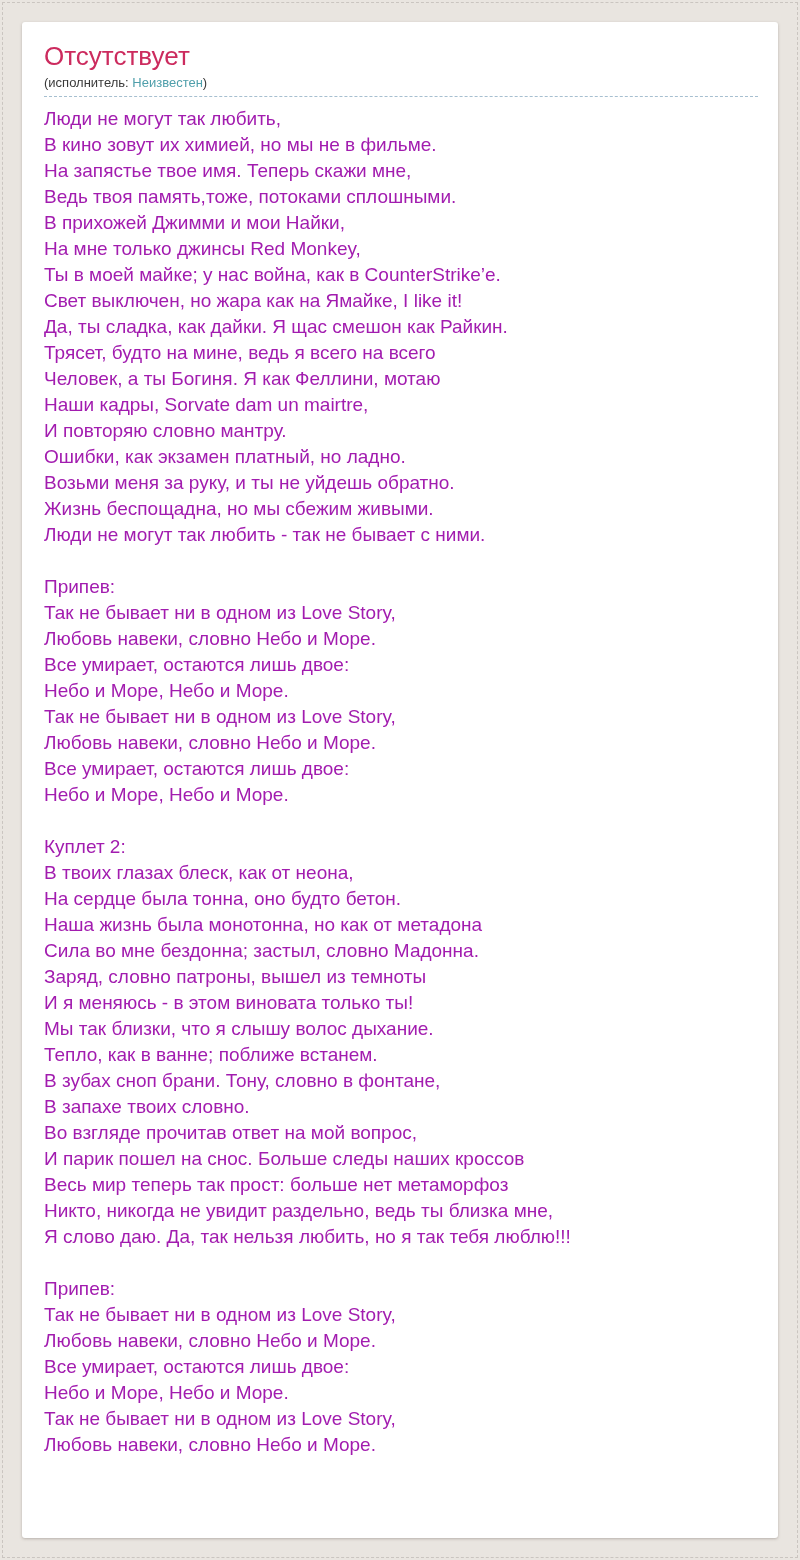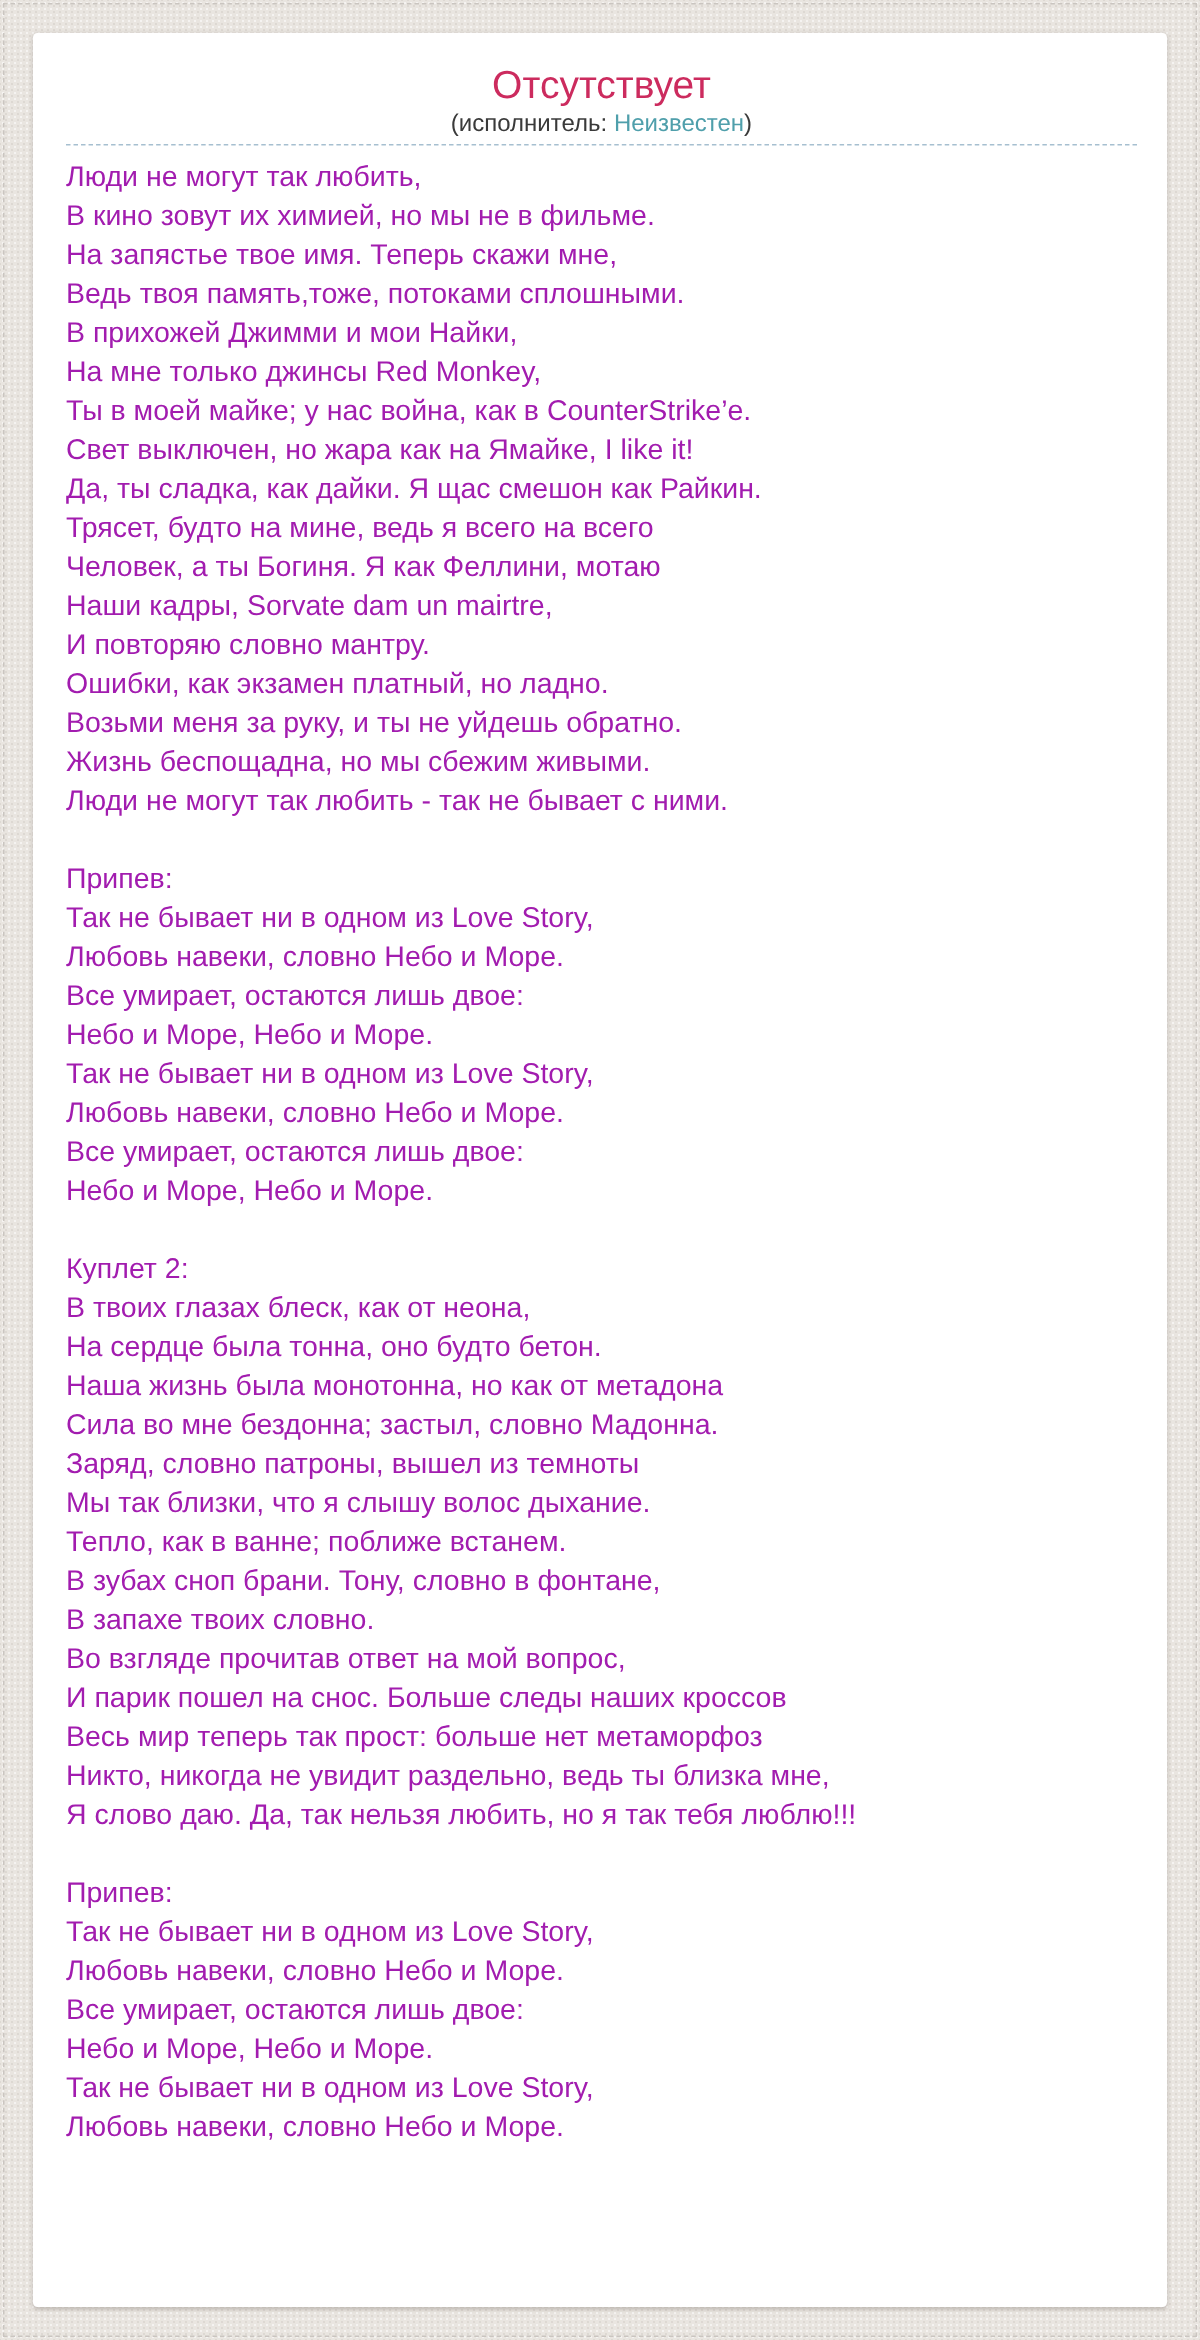--- a/index.html
+++ b/index.html
@@ -29,31 +29,30 @@
     box-sizing: border-box;
     background: #ffffff;
     border-radius: 3px;
     box-shadow: 0 1px 3px rgba(110,100,92,.4);
     padding: 20px 20px 0 22px;
     overflow: hidden;
   }
   .header {
     border-bottom: 1px dashed var(--separator-color, #a6bfd0);
     padding-bottom: 4px;
-    text-align: center;
   }
   .title {
     font-size: 26px;
     line-height: 28px;
     font-weight: normal;
     margin: 0;
     color: var(--title-color, #cc2b5e);
   }
   .subtitle {
-    font-size: 16px;
+    font-size: 13px;
     line-height: 19px;
     margin-top: 3px;
     color: #3a3a3a;
   }
   .artist-link {
     color: var(--link-color, #4f9fab);
     text-decoration: none;
     cursor: pointer;
   }
   .lyrics {
@@ -103,20 +102,21 @@
       <div class="line">Любовь навеки, словно Небо и Море.</div>
       <div class="line">Все умирает, остаются лишь двое:</div>
       <div class="line">Небо и Море, Небо и Море.</div>
       <div class="line">&nbsp;</div>
       <div class="line">Куплет 2:</div>
       <div class="line">В твоих глазах блеск, как от неона,</div>
       <div class="line">На сердце была тонна, оно будто бетон.</div>
       <div class="line">Наша жизнь была монотонна, но как от метадона</div>
       <div class="line">Сила во мне бездонна; застыл, словно Мадонна.</div>
       <div class="line">Заряд, словно патроны, вышел из темноты</div>
+      <div class="line">И я меняюсь - в этом виновата только ты!</div>
       <div class="line">Мы так близки, что я слышу волос дыхание.</div>
       <div class="line">Тепло, как в ванне; поближе встанем.</div>
       <div class="line">В зубах сноп брани. Тону, словно в фонтане,</div>
       <div class="line">В запахе твоих словно.</div>
       <div class="line">Во взгляде прочитав ответ на мой вопрос,</div>
       <div class="line">И парик пошел на снос. Больше следы наших кроссов</div>
       <div class="line">Весь мир теперь так прост: больше нет метаморфоз</div>
       <div class="line">Никто, никогда не увидит раздельно, ведь ты близка мне,</div>
       <div class="line">Я слово даю. Да, так нельзя любить, но я так тебя люблю!!!</div>
       <div class="line">&nbsp;</div>

